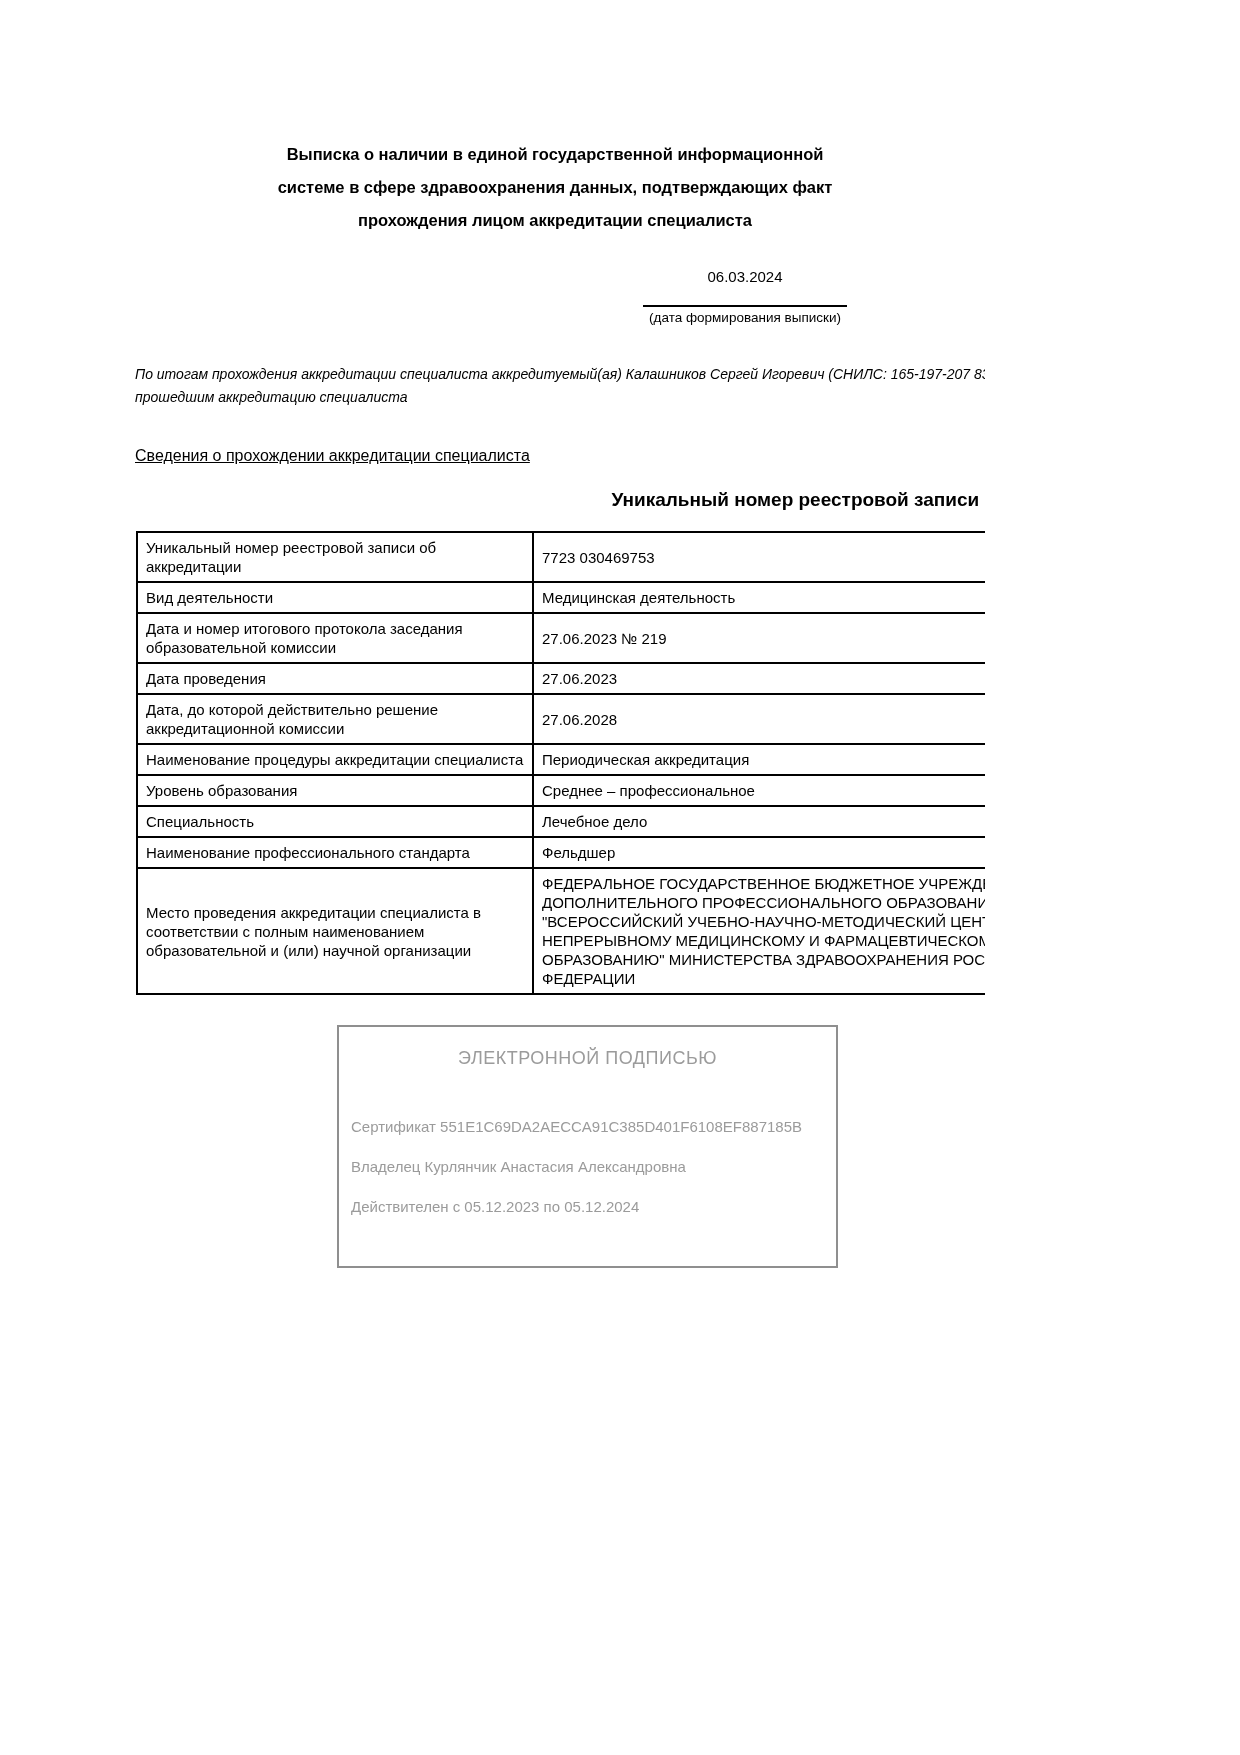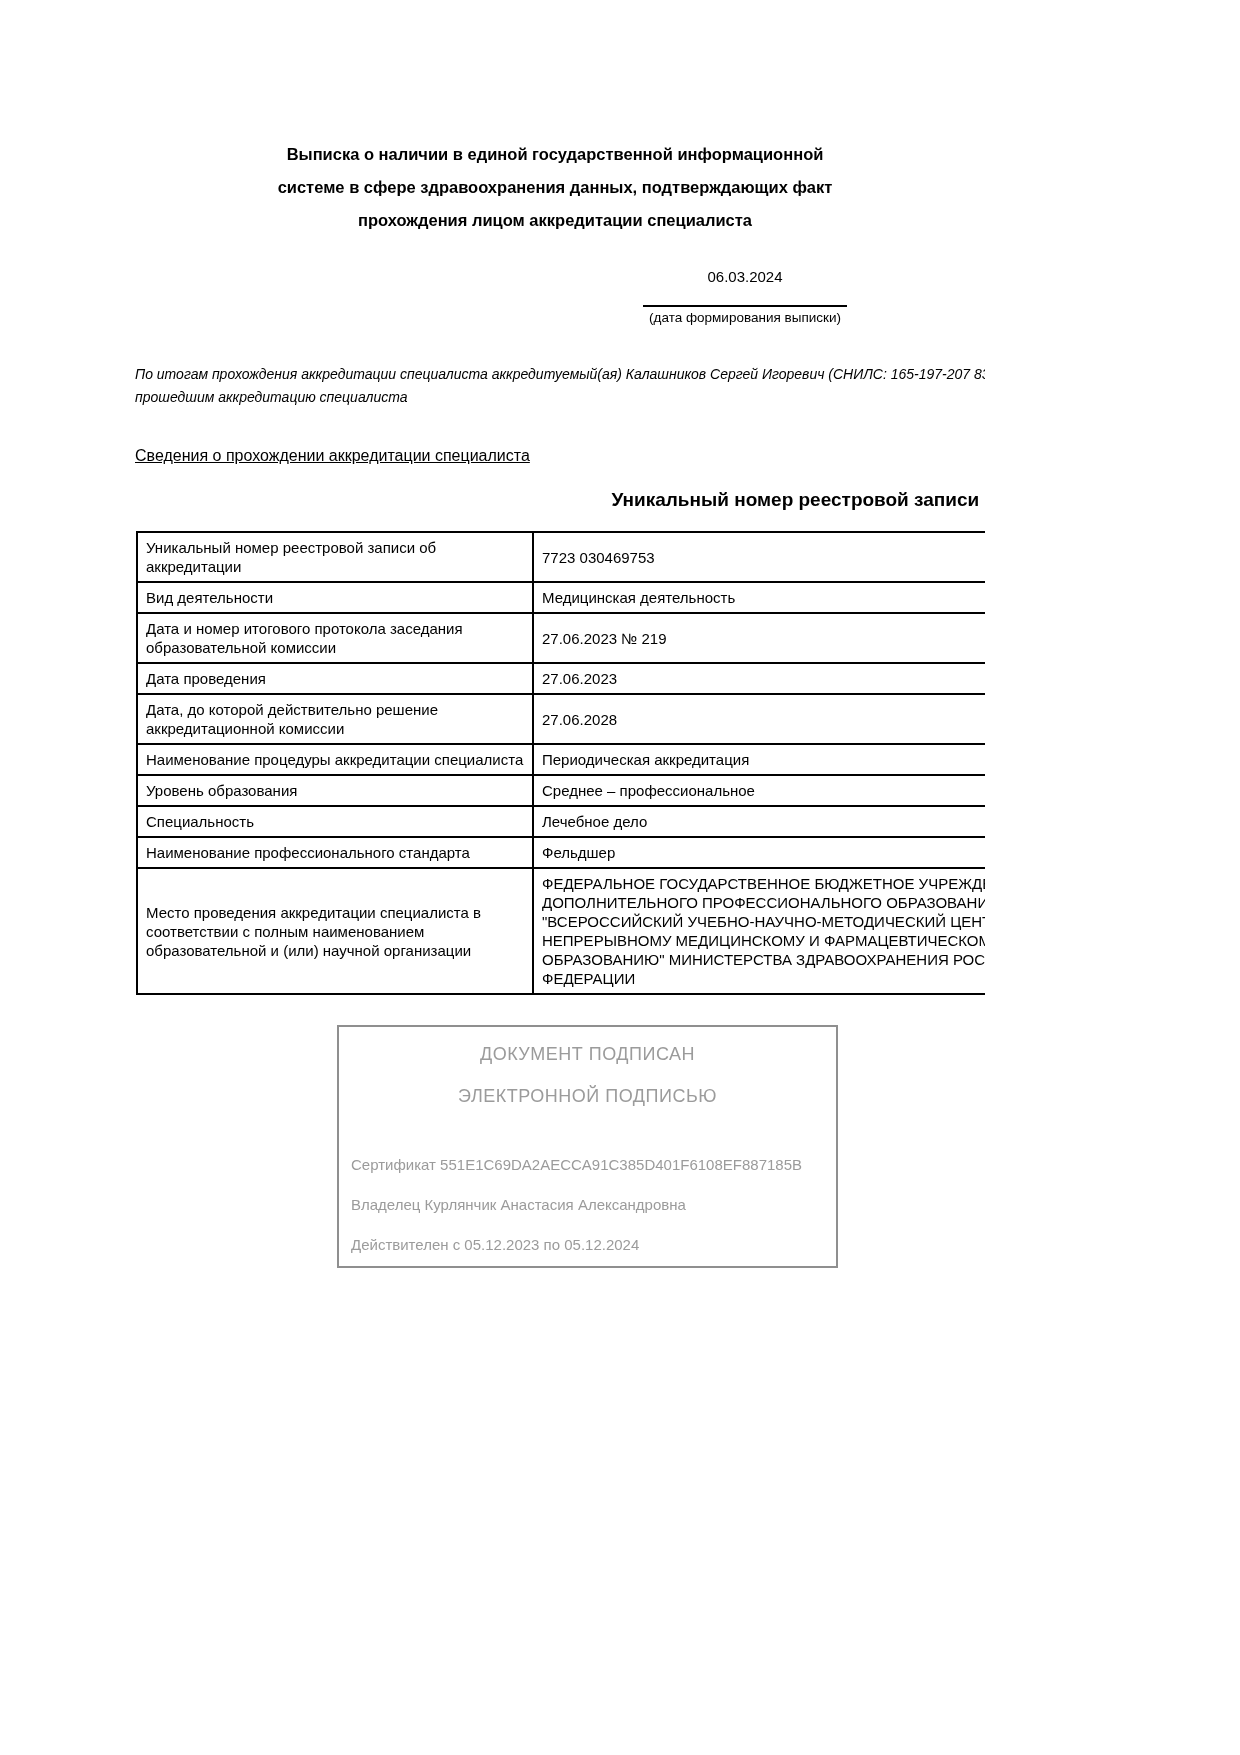--- a/index.html
+++ b/index.html
@@ -193,19 +193,18 @@
         <tr>
           <td class="label-cell">Место проведения аккредитации специалиста в соответствии с полным наименованием образовательной и (или) научной организации</td>
           <td class="value-cell">ФЕДЕРАЛЬНОЕ ГОСУДАРСТВЕННОЕ БЮДЖЕТНОЕ УЧРЕЖДЕНИЕ ДОПОЛНИТЕЛЬНОГО ПРОФЕССИОНАЛЬНОГО ОБРАЗОВАНИЯ "ВСЕРОССИЙСКИЙ УЧЕБНО-НАУЧНО-МЕТОДИЧЕСКИЙ ЦЕНТР ПО НЕПРЕРЫВНОМУ МЕДИЦИНСКОМУ И ФАРМАЦЕВТИЧЕСКОМУ ОБРАЗОВАНИЮ" МИНИСТЕРСТВА ЗДРАВООХРАНЕНИЯ РОССИЙСКОЙ ФЕДЕРАЦИИ</td>
         </tr>
       </tbody>
     </table>
 
   </div>
 
   <div class="signature-box">
-    <div class="sig-head sig-head-1">ДОКУМЕНТ ПОДПИСАН</div>
     <div class="sig-head sig-head-2">ЭЛЕКТРОННОЙ ПОДПИСЬЮ</div>
     <div class="sig-line sig-cert">Сертификат 551E1C69DA2AECCA91C385D401F6108EF887185B</div>
     <div class="sig-line sig-owner">Владелец Курлянчик Анастасия Александровна</div>
     <div class="sig-line sig-validity">Действителен с 05.12.2023 по 05.12.2024</div>
   </div>
 </div>
 
 </body></html>

